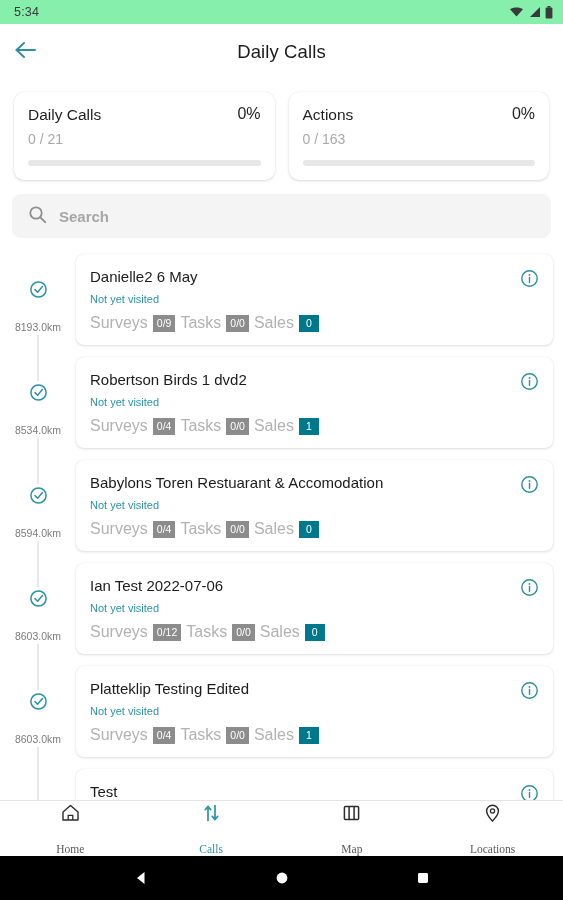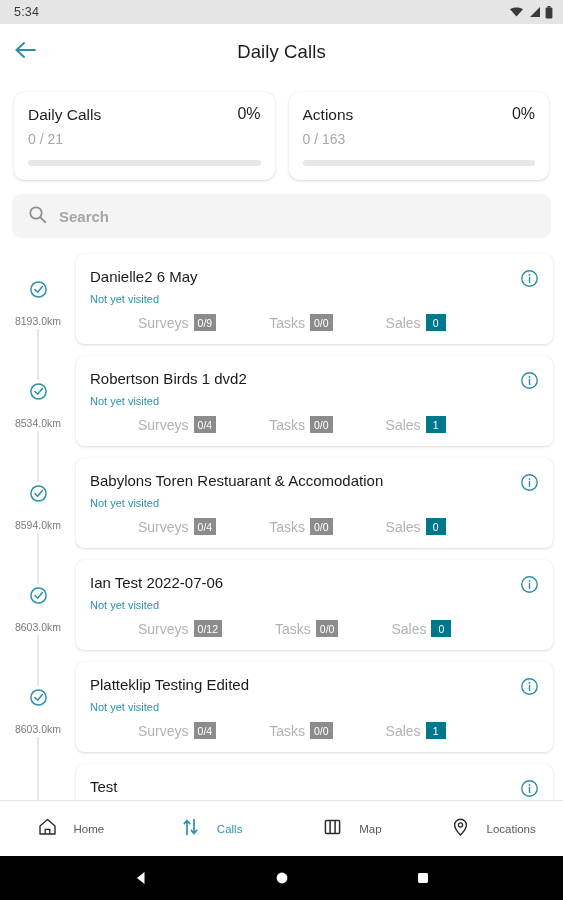--- a/index.html
+++ b/index.html
@@ -6,21 +6,21 @@
   html, body {
     width:563px; height:900px;
     font-family:"Liberation Sans", sans-serif;
     background:#ffffff;
     overflow:hidden;
   }
   .screen { width:563px; height:900px; position:relative; display:flex; flex-direction:column; background:#ffffff; }
 
   
   .statusbar {
-    height:24px; background:#e5e5e5; flex:0 0 24px;
+    height:24px; background:#86efac; flex:0 0 24px;
     display:flex; align-items:center; justify-content:space-between;
     padding:0 10px 0 14px;
   }
   .statusbar .clock { font-size:12.5px; color:#3a3a3a; letter-spacing:.2px; }
   .statusbar .sysicons { display:flex; align-items:center; gap:4px; }
   .sysicons svg { display:block; }
 
   
   .appbar {
     height:56px; flex:0 0 56px; background:#ffffff;
@@ -79,53 +79,53 @@
   }
   .gutter .line {
     position:absolute; left:50%; top:0; bottom:0; width:1px;
     background:#cfcfcf; transform:translateX(-.5px);
   }
   .row:first-child .gutter .line { top:38px; }
   .gutter .node {
     position:relative; margin-top:30px; display:flex; flex-direction:column; align-items:center;
     background:#ffffff; padding:2px 0;
   }
-  .gutter .dist { font-size:10.5px; color:#7c7c7c; margin-top:12px; white-space:nowrap; }
+  .gutter .dist { font-size:10.5px; color:#7c7c7c; margin-top:18px; white-space:nowrap; }
 
   
   .card-wrap { flex:1 1 auto; padding:6px 10px 6px 0; min-width:0; }
   .call-card {
     background:#ffffff; border-radius:8px;
     box-shadow:0 1px 3px rgba(0,0,0,.13), 0 0 1px rgba(0,0,0,.10);
     padding:14px 14px 13px 14px; display:flex; align-items:flex-start; gap:16px;
     min-height:84px;
   }
   .cc-body { flex:1 1 auto; min-width:0; }
   .cc-title { font-size:15px; color:#1b1b1b; font-weight:400; line-height:1.2; }
   .cc-status { font-size:11px; color:#2b93a8; margin-top:7px; }
   .cc-stats { display:flex; align-items:center; gap:5px; margin-top:9px; flex-wrap:wrap; }
-  .cc-stats .lbl { font-size:14px; color:#b2b2b2;margin-left:48px; }
+  .cc-stats .lbl { font-size:16px; color:#b2b2b2; }
   .badge {
     display:inline-flex; align-items:center; justify-content:center;
     min-width:20px; height:17px; padding:0 4px; border-radius:0;
     font-size:10.5px; color:#ffffff; line-height:1;
   }
   .badge.grey { background:#8c8c8c; }
   .badge.teal { background:#00788c; }
   .info-btn { flex:0 0 auto; margin-top:1px; cursor:pointer; }
 
   
   .bottomnav {
     flex:0 0 56px; height:56px; background:#ffffff;
     border-top:1px solid #e4e4e4;
     display:flex; align-items:center;
   }
   .nav-item {
-    flex:1 1 0; display:flex; align-items:center; justify-content:center;
-    gap:16px; cursor:pointer; height:100%;
+    flex:1 1 0; display:flex; flex-direction:column; align-items:center; justify-content:center;
+    gap:16px; cursor:pointer; height:100%;font-family:Liberation Serif, serif;
   }
   .nav-item .nlabel { font-size:11.5px; color:#5a5a5a; }
   .nav-item.active .nlabel { color:#2b93a8; }
 
   
   .sysnav {
     flex:0 0 44px; height:44px; background:#000000;
     display:flex; align-items:center; justify-content:space-around;
     padding:0 70px;
   }

